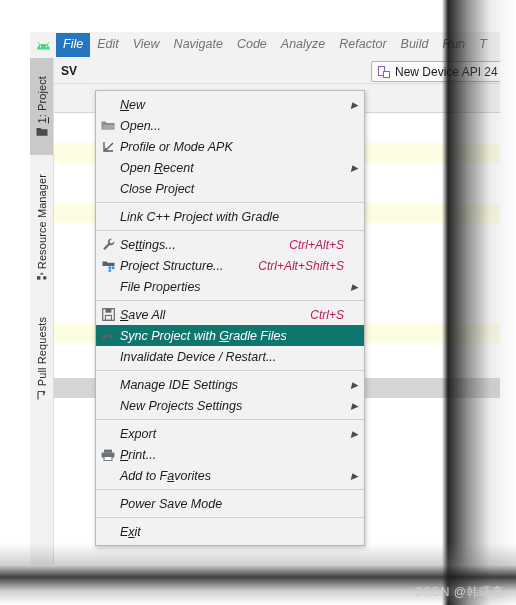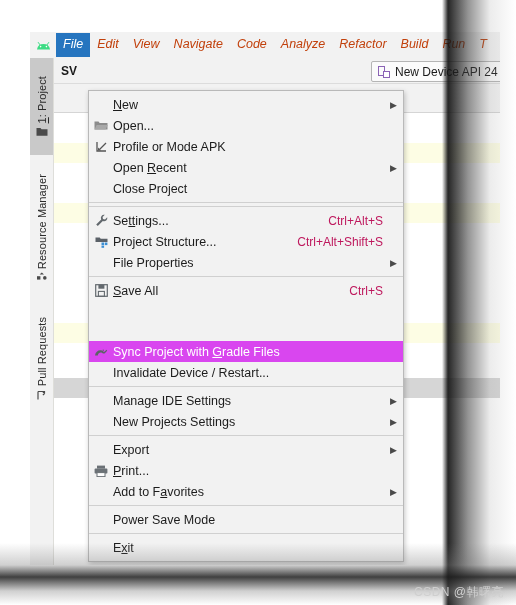--- a/index.html
+++ b/index.html
@@ -45,21 +45,21 @@
   .android-logo {
     width: 26px;
     height: 26px;
     display: flex;
     align-items: center;
     justify-content: center;
     flex: 0 0 auto;
   }
   .menubar-item {
     font-size: 12.5px;
-    color: #c2410c;
+    color: #737373;
     padding: 4px 7px 5px 7px;
     line-height: 15px;
     flex: 0 0 auto;
   }
   .menubar-item.active {
     background: #2675bf;
     color: #ffffff;
   }
 
   
@@ -176,41 +176,42 @@
     color: #1c1c1c;
     white-space: nowrap;
   }
   .tree-row.hl-yellow { background: #fdfde4; }
   .tree-row.hl-grey { background: #d6d6d6; }
   .tree-row .tlabel { margin-left: 5px; }
 
   
   .dropdown {
     position: absolute;
-    left: 58px;
+    left: 65px;
     top: 58px;
-    width: 316px;
+    width: 270px;
     background: #f2f2f2;
     border: 1px solid #b9b9b9;
     box-shadow: 1px 2px 5px rgba(0,0,0,0.22);
     padding: 3px 0 3px 0;
     box-sizing: border-box;
+    font-style: italic;
   }
   .mi {
     position: relative;
     height: 21px;
     display: flex;
     align-items: center;
     font-size: 12.5px;
     color: #1c1c1c;
     padding: 0 6px 0 0;
     box-sizing: border-box;
     white-space: nowrap;
   }
-  .mi.selected { background: #d946ef; color: #ffffff; margin-top: 40px; }
+  .mi.selected { background: #0f766e; color: #ffffff; }
   .mi-icon {
     width: 24px;
     min-width: 24px;
     display: flex;
     align-items: center;
     justify-content: center;
   }
   .mi-label { flex: 1 1 auto; }
   .mi-label .und { text-decoration: underline; }
   .mi-accel {
@@ -440,20 +441,25 @@
             <div class="mi-icon"></div>
             <div class="mi-label">Open <span class="und">R</span>ecent</div>
             <div class="mi-arrow">▶</div>
           </div>
           <div class="mi">
             <div class="mi-icon"></div>
             <div class="mi-label">Close Project</div>
             <div class="mi-arrow"></div>
           </div>
           <div class="msep"></div>
+          <div class="mi">
+            <div class="mi-icon"></div>
+            <div class="mi-label">Link C++ Project with Gradle</div>
+            <div class="mi-arrow"></div>
+          </div>
           <div class="msep"></div>
           <div class="mi">
             <div class="mi-icon">
               <span style="display: inline-flex;">
                 <svg width="13" height="13" viewBox="0 0 13 13">
                   <path d="M9.8 0.8 a3.2 3.2 0 0 0 -3.6 4.6 L1.2 10.4 l1.6 1.6 L7.8 7 a3.2 3.2 0 0 0 4.4 -3.8 L10 5.4 L8 5 L7.6 3 z" fill="#63696e"></path>
                 </svg>
               </span>
             </div>
             <div class="mi-label">Se<span class="und">tt</span>ings...</div>

